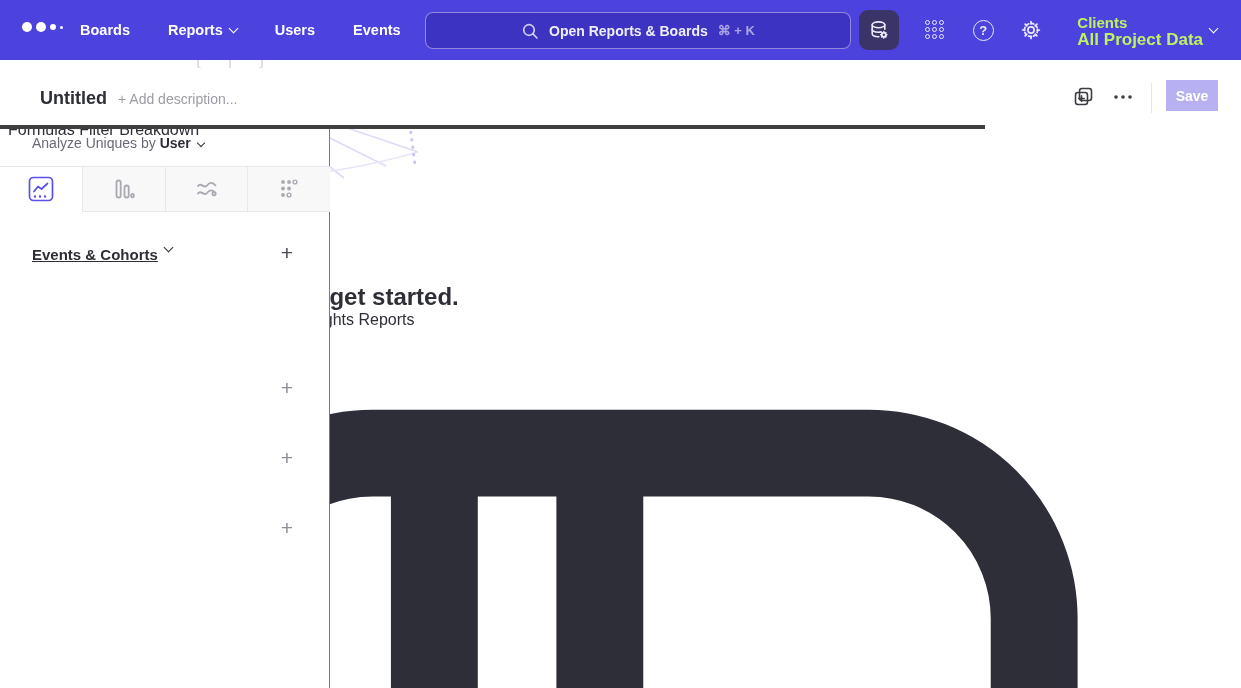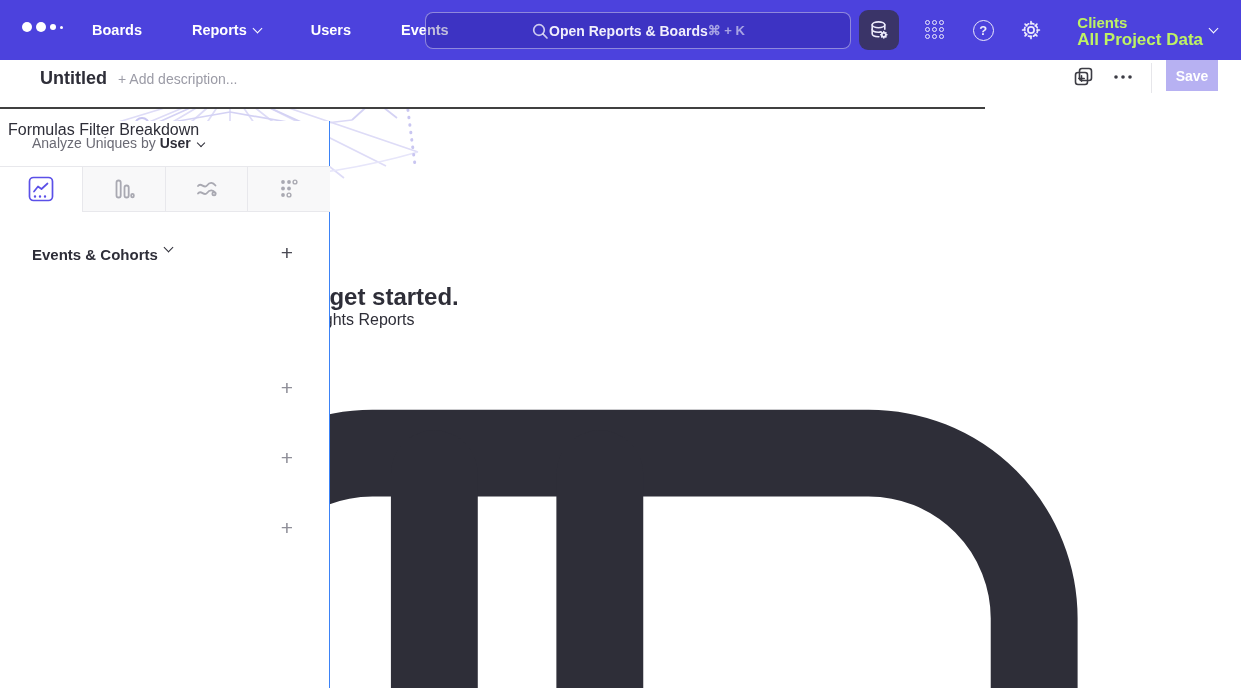--- a/index.html
+++ b/index.html
@@ -9,52 +9,52 @@
   
   .chev { display:inline-block; width:7px; height:7px; border-right:1.8px solid currentColor; border-bottom:1.8px solid currentColor; transform:rotate(45deg); margin-left:7px; position:relative; top:-2px; }
   .plus-btn { font-size:21px; font-weight:400; color:#8f8f99; line-height:20px; cursor:pointer; }
 
   
   .topnav { position:absolute; left:0; top:0; width:1241px; height:60px; background:#4c42dd; z-index:50; }
   .logo { position:absolute; left:22px; top:22px; display:flex; align-items:center; gap:4px; }
   .logo i { display:block; border-radius:50%; background:#fff; }
   .logo .d1{width:10px;height:10px;} .logo .d2{width:10px;height:10px;} .logo .d3{width:6px;height:6px;} .logo .d4{width:3px;height:3px;}
   .nav-items { position:absolute; left:80px; top:0; height:60px; display:flex; align-items:center; gap:38px; }
-  .nav-item { color:#ffffff; font-size:14.5px; font-weight:600; cursor:pointer; display:flex; align-items:center;margin-left:12px; }
-  .searchbar { position:absolute; left:425px; top:12px; width:426px; height:37px; background:rgba(25,15,130,0.28); border:1px solid rgba(255,255,255,0.42); border-radius:8px; display:flex; align-items:center; justify-content:center; cursor:text; }
+  .nav-item { color:#ffffff; font-size:14.5px; font-weight:600; cursor:pointer; display:flex; align-items:center; }
+  .searchbar { position:absolute; left:425px; top:12px; width:426px; height:37px; background:rgba(25,15,130,0.28); border:1px solid rgba(255,255,255,0.42); border-radius:8px; display:flex; align-items:center; justify-content:center; gap:10px; cursor:text; }
   .searchbar .ph { color:#f0eefc; font-size:14px; font-weight:600; }
   .searchbar .sc { color:rgba(255,255,255,0.55); font-size:13px; font-weight:600; }
   .nav-right { position:absolute; right:0; top:0; height:60px; display:flex; align-items:center; }
   .nav-iconbtn { width:40px; height:40px; border-radius:9px; display:flex; align-items:center; justify-content:center; color:#eceafb; cursor:pointer; }
   .nav-iconbtn.active { background:#3a3468; }
   .help-circle { width:21px; height:21px; border:1.8px solid #eceafb; border-radius:50%; color:#eceafb; font-size:13px; font-weight:700; display:flex; align-items:center; justify-content:center; }
   .grid9 { display:grid; grid-template-columns:repeat(3,7px); grid-template-rows:repeat(3,7px); }
   .grid9 i { width:5px; height:5px; border:1.6px solid #eceafb; border-radius:50%; }
   .project { margin-left:26px; color:#bef264; cursor:pointer; }
   .project .p1 { font-size:15px; font-weight:700; line-height:18px; }
   .project .p2 { font-size:17px; font-weight:700; line-height:15px; }
   .project-chev { color:#fff; margin-right:24px; cursor:pointer; }
 
   
-  .rheader { position:absolute; left:0; top:48px; width:985px; height:61px; background:#fff; border-bottom:2px solid #404040; z-index:10; }
+  .rheader { position:absolute; left:0; top:68px; width:985px; height:61px; background:#fff; border-bottom:4px solid #404040; z-index:10; }
   .rtitle { position:absolute; left:40px; top:20px; font-size:18px; font-weight:600; color:#2e2e38; }
   .rdesc { position:absolute; left:118px; top:23px; font-size:14px; color:#9b9ba6; cursor:text; }
   .hicon { position:absolute; top:18px; color:#3c3c44; cursor:pointer; }
   .hdivider { position:absolute; left:1151px; top:15px; width:1px; height:30px; background:#e6e6ea; }
   .save-btn { position:absolute; left:1166px; top:12px; width:52px; height:31px; background:#b7b1f2; color:#fff; font-size:14px; font-weight:600; border:none; border-radius:0; }
 
   
   .sidebar { position:absolute; left:0; top:121px; width:330px; height:567px; background:#fff; border-right:1px solid #3b82f6; z-index:5; }
   .analyze { position:absolute; left:32px; top:14px; font-size:14px; color:#6a6a74; }
   .analyze b { color:#2e2e38; font-weight:600; cursor:pointer; }
   .tabstrip { position:absolute; left:0; top:45px; width:330px; height:46px; display:flex; border-top:1px solid #e8e8ec; }
   .tab { flex:1; display:flex; align-items:center; justify-content:center; background:#f8f8f9; border-bottom:1px solid #e8e8ec; border-left:1px solid #e8e8ec; color:#a9a9b2; cursor:pointer; }
   .tab:first-child { border-left:none; }
   .tab.active { background:#fff; border-bottom:1px solid transparent; color:#5b50e8; }
-  .sec-head { position:absolute; left:32px; font-size:15px; font-weight:700; color:#2e2e38; display:flex; cursor:pointer; }
+  .sec-head { position:absolute; left:32px; font-size:15px; font-weight:700; color:#2e2e38; display:flex; cursor:pointer;text-decoration:underline; }
   .sec-plus { position:absolute; left:277px; width:20px; text-align:center; }
   .event-card { position:absolute; left:18px; top:165px; width:292px; height:66px; border:1px solid #e8e8ec; border-radius:8px; box-shadow:0 1px 4px rgba(40,40,80,0.07); background:#fff; cursor:pointer; }</style>
 </head>
 <body>
 
 <div class="topnav">
   <div class="logo">
     <i class="d1"></i>
       <i class="d2"></i>
       <i class="d3"></i>

